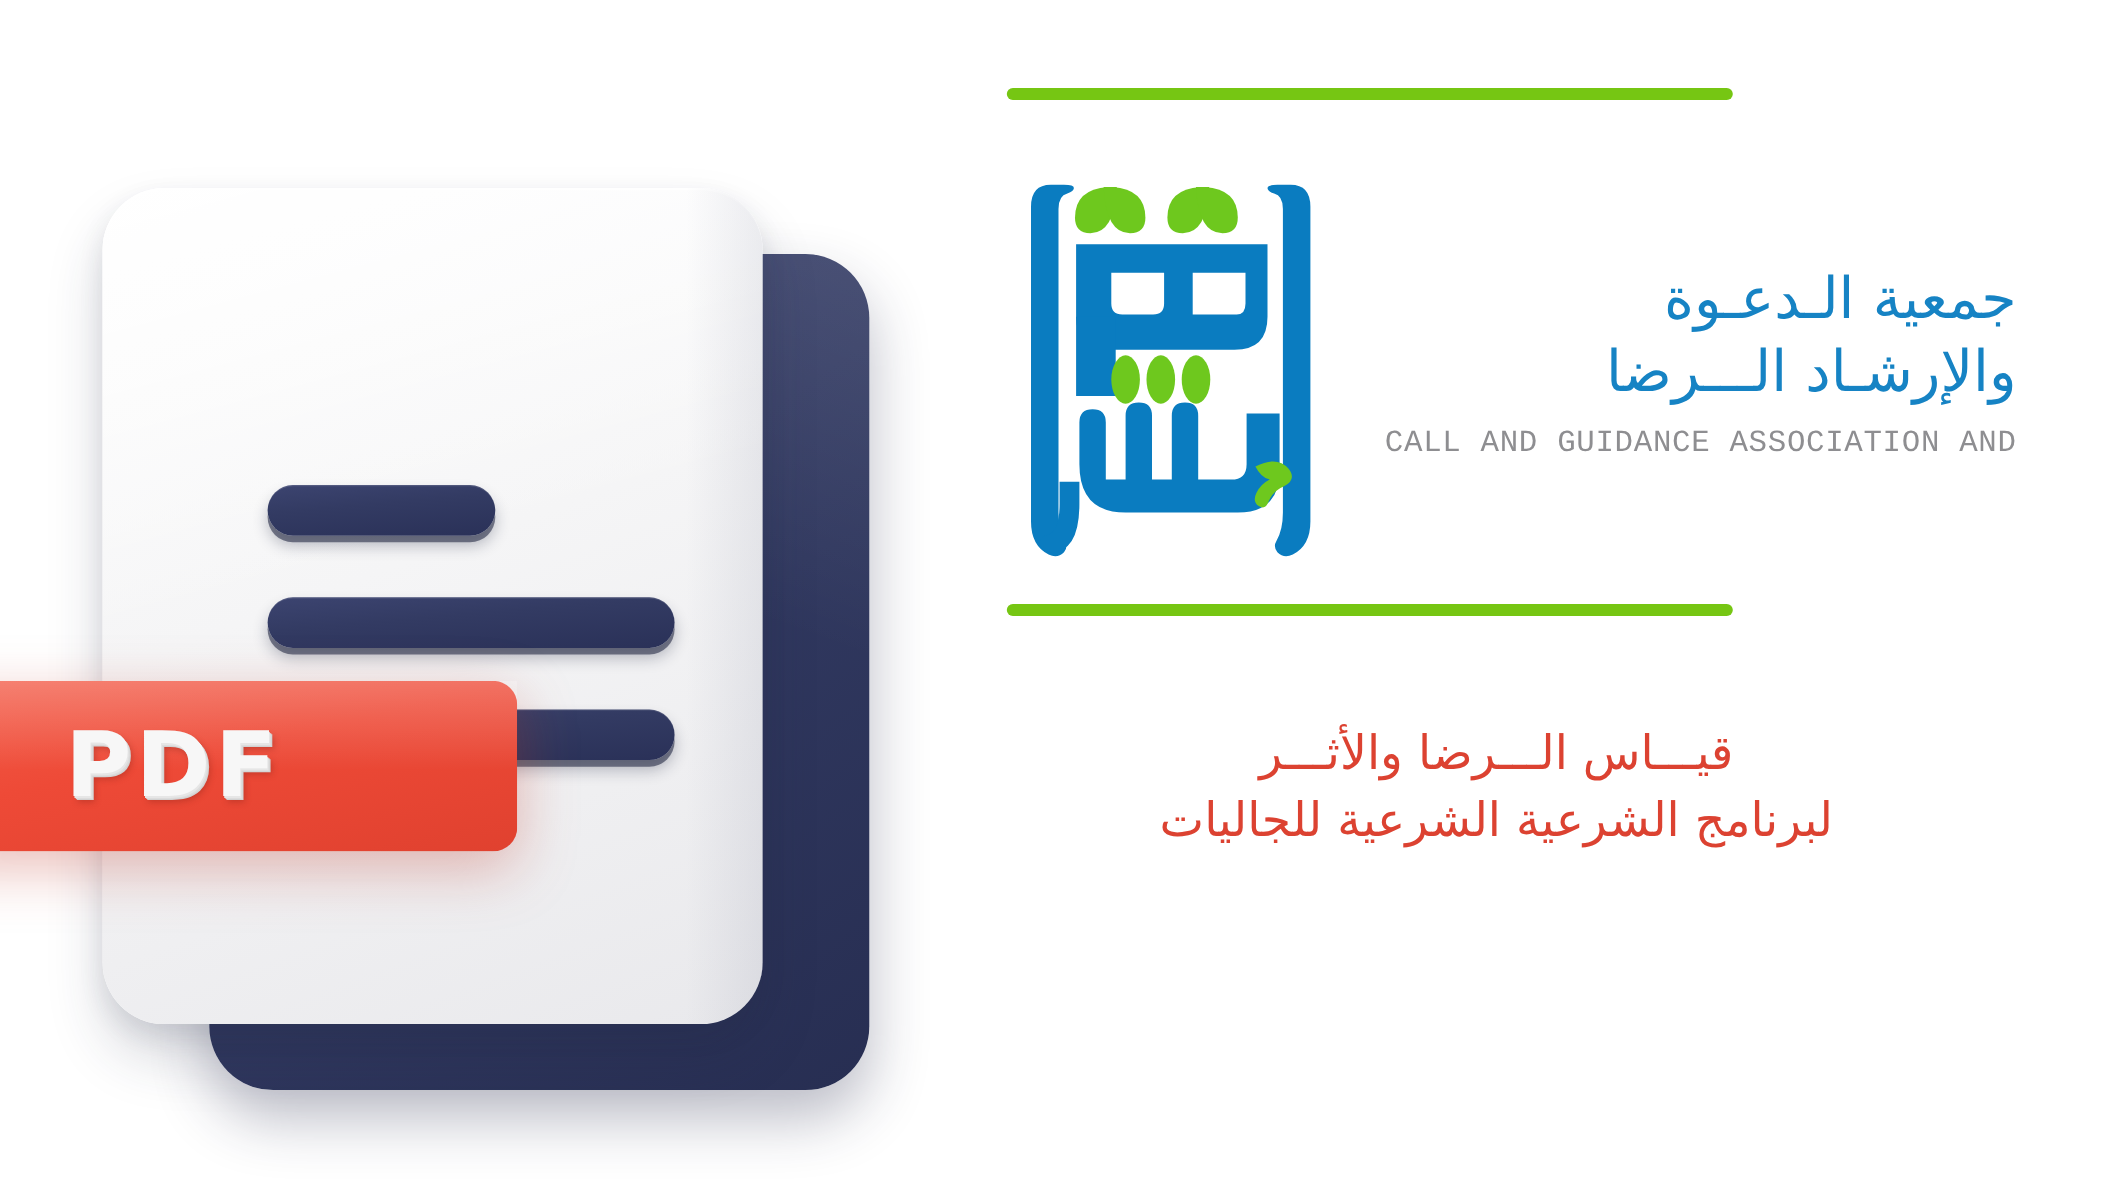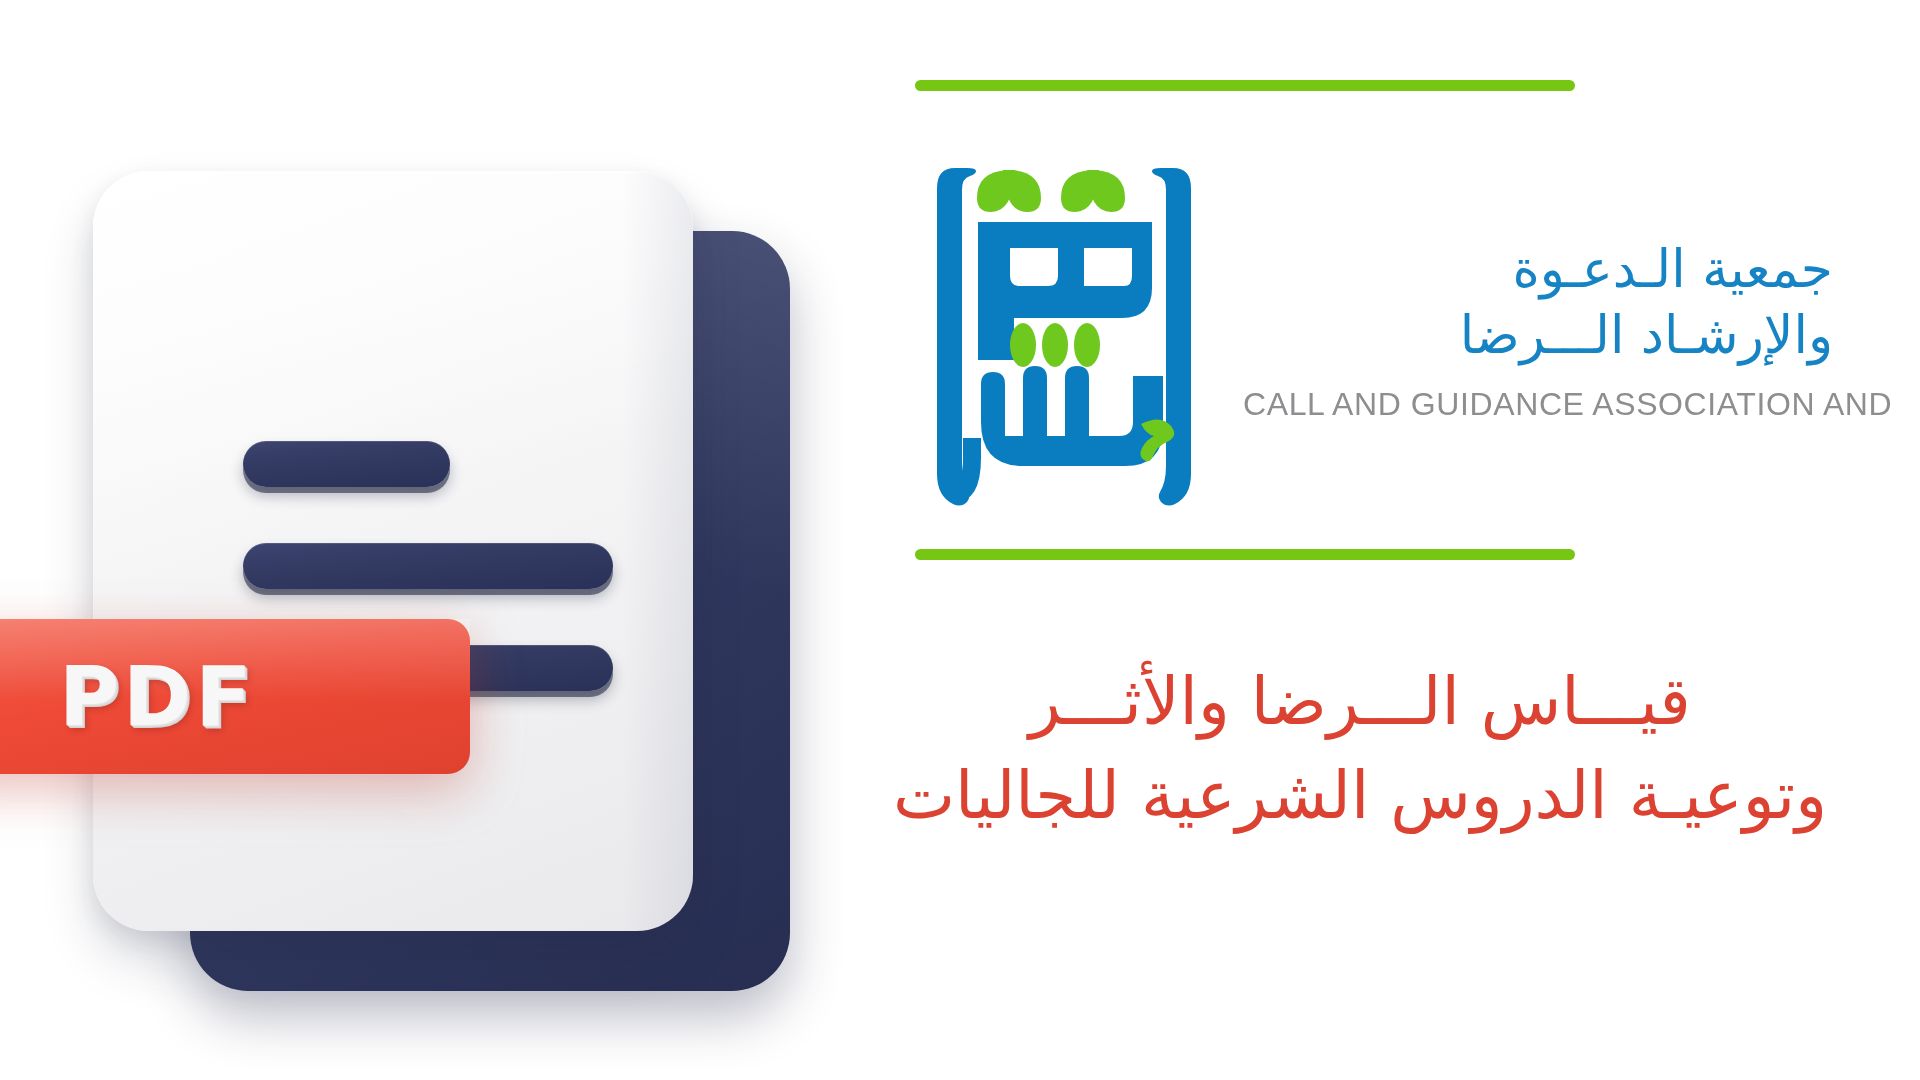--- a/index.html
+++ b/index.html
@@ -198,40 +198,40 @@
     letter-spacing: 0px;
     white-space: nowrap;
   }
   .wm-en-wrap {
     direction: ltr;
     text-align: right;
     margin-top: 14px;
   }
   .wm-en {
     color: #8e8e91;
-    font-family: Liberation Sans, sans-serif;
+    font-family: Liberation Mono, monospace;
     font-weight: 400;
-    font-size: 32px;
+    font-size: 28px;
     line-height: 1.38;
     letter-spacing: 0.6px;
     white-space: nowrap;
   }
 
   
   #doc-title {
     position: absolute;
     left: 860px;
     top: 655px;
     width: 1000px;
     text-align: center;
     direction: rtl;
     color: #dc4231;
     font-family: "DejaVu Sans", "Liberation Sans", sans-serif;
     font-weight: 400;
-    font-size: 66px;
+    font-size: 43px;
     line-height: 1.42;
   }
   #doc-title .t-line { display: block; white-space: nowrap; }
 </style>
 </head>
 <body>
 
 <div id="stage">
 
   <div id="pdf-icon">
@@ -299,16 +299,16 @@
         </div>
       </div>
 
     </div>
 
     <div class="rule-green bottom"></div>
   </div>
 
   <div id="doc-title">
     <span class="t-line">قيـــاس الـــرضا والأثـــر</span>
-    <span class="t-line">وتوعيـة الدروس الشرعية للجاليات</span>
+    <span class="t-line">لبرنامج الشرعية الشرعية للجاليات</span>
   </div>
 
 </div>
 
 </body></html>

